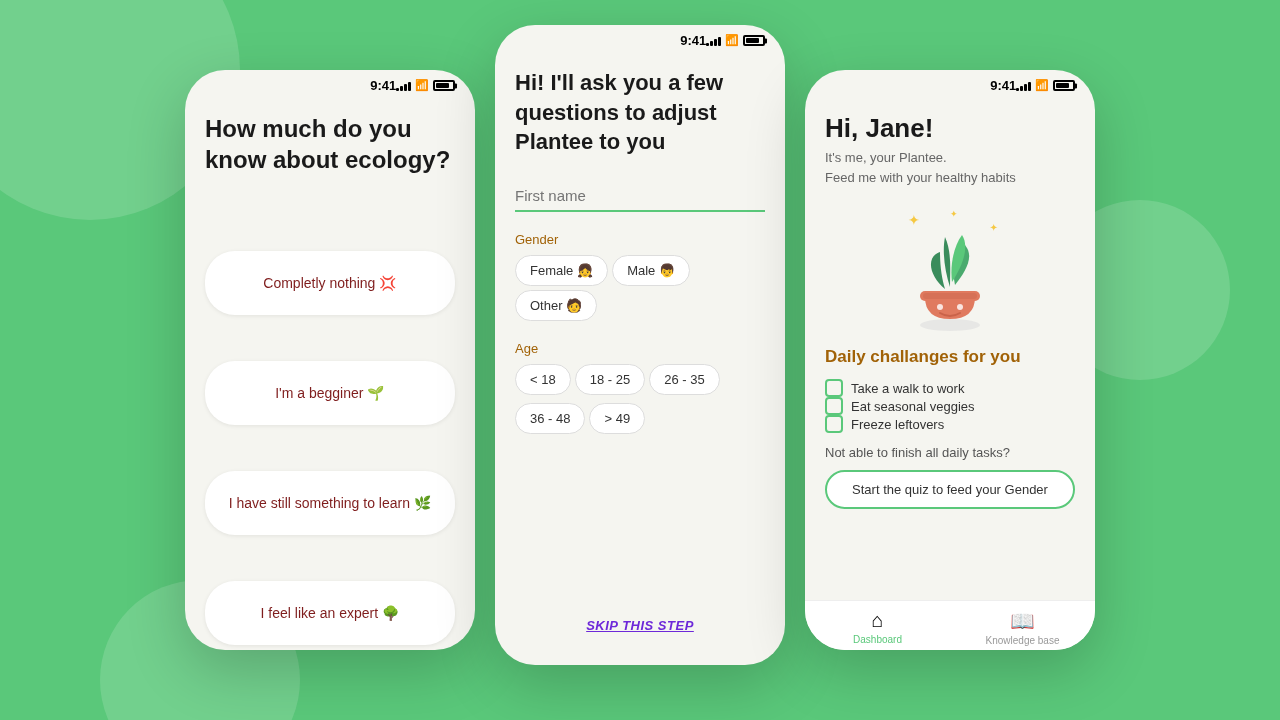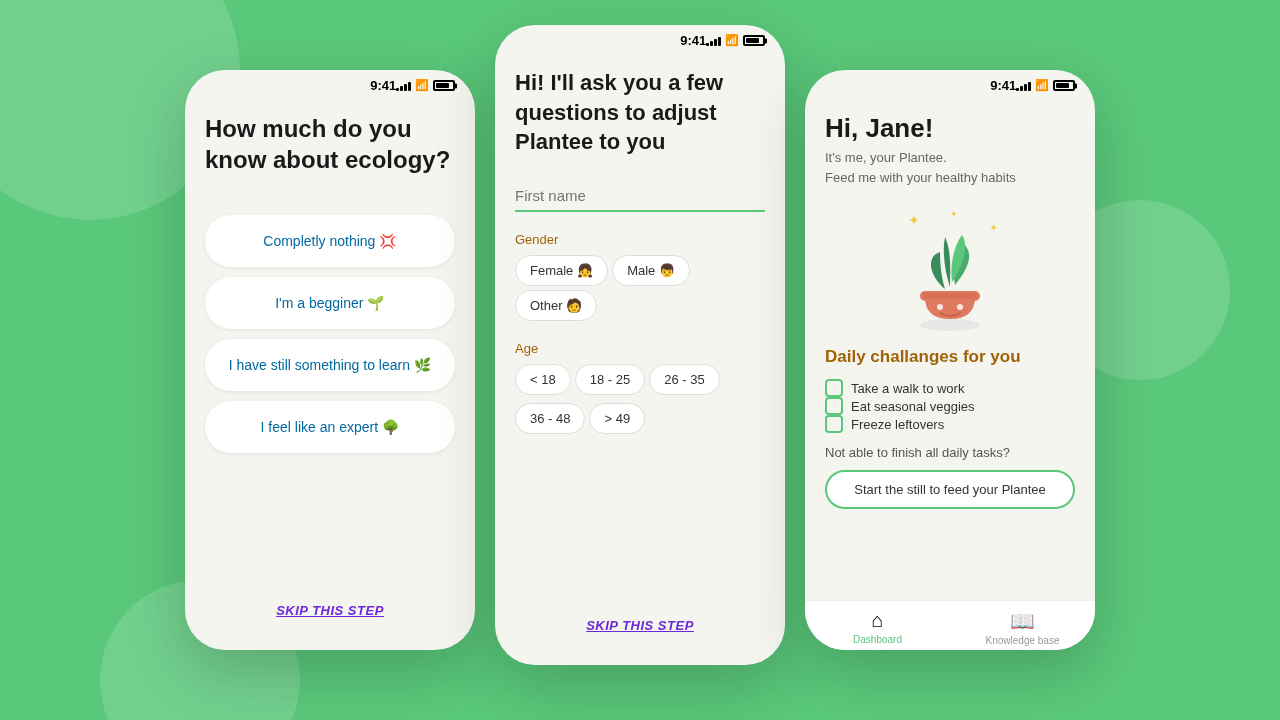--- a/index.html
+++ b/index.html
@@ -145,26 +145,27 @@
       display: flex;
       flex-direction: column;
       gap: 10px;
       margin-top: 10px;
     }
 
     .answer-btn {
       background: white;
       border: none;
       border-radius: 30px;
-      padding: 18px 20px;
+      padding: 24px 20px;
       font-size: 14px;
-      color: #0369a1;
+      color: #7f1d1d;
       cursor: pointer;
       text-align: center;
       box-shadow: 0 1px 4px rgba(0,0,0,0.08);
+      margin-top: 36px;
     }
 
     .skip-link {
       margin-top: auto;
       text-align: center;
       padding: 16px;
       font-size: 13px;
       font-weight: 600;
       color: #6d28d9;
       text-decoration: underline;
@@ -486,21 +487,21 @@
           <div class="task-checkbox"></div>
           <span>Eat seasonal veggies</span>
         </div>
         <div class="task-item">
           <div class="task-checkbox"></div>
           <span>Freeze leftovers</span>
         </div>
       </div>
 
       <p class="quiz-prompt">Not able to finish all daily tasks?</p>
-      <button class="quiz-button">Start the still to feed your Plantee</button>
+      <button class="quiz-button">Start the quiz to feed your Gender</button>
     </div>
 
     <div class="bottom-nav">
       <div class="nav-item">
         <span class="nav-icon">⌂</span>
         <span class="nav-label">Dashboard</span>
       </div>
       <div class="nav-item">
         <span class="nav-icon">📖</span>
         <span class="nav-label-inactive">Knowledge base</span>

